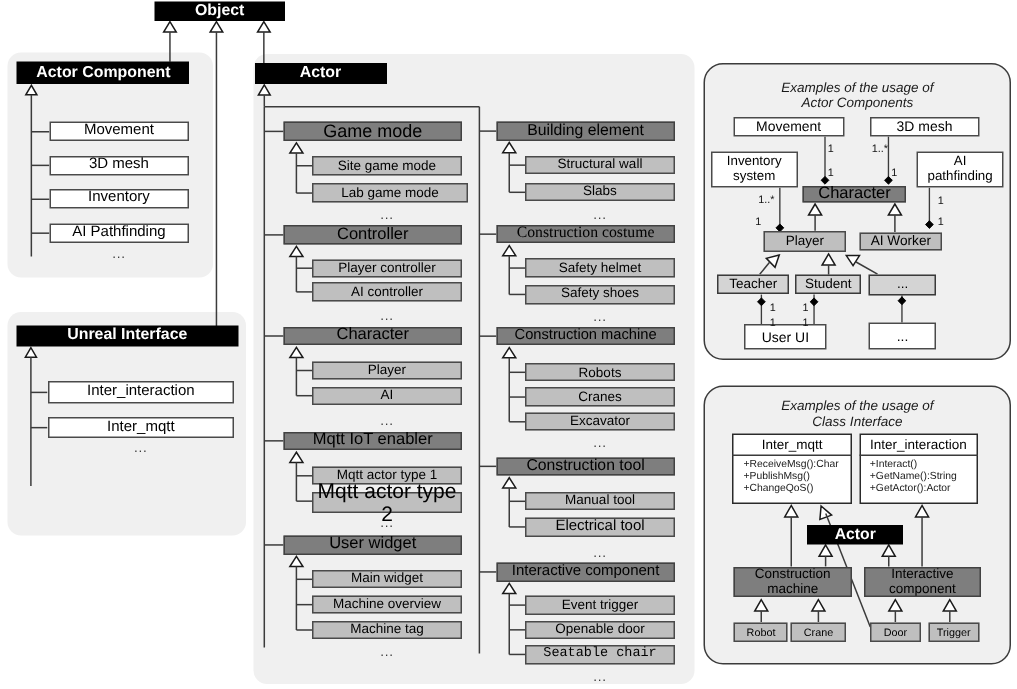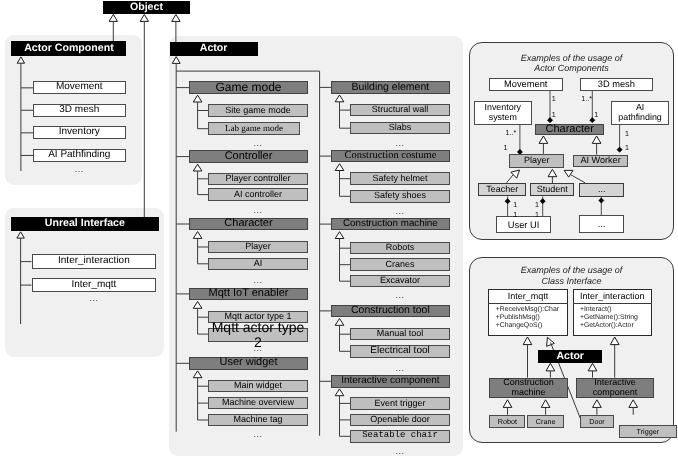--- a/index.html
+++ b/index.html
@@ -165,21 +165,21 @@
       <div class="ell" style="left: 59.3px; top: 165px; width: 40px;">...</div>
       <div class="bx f-black" style="left: 11.1px; top: 217.3px; width: 147.5px; height: 13.6px; font-size: 10.6px;"><span>Unreal Interface</span></div>
       <div class="bx f-white" style="left: 31.5px; top: 254.2px; width: 124.8px; height: 14.8px; font-size: 10px;"><span>Inter_interaction</span></div>
       <div class="bx f-white" style="left: 31.5px; top: 277.7px; width: 124.8px; height: 14.8px; font-size: 10px;"><span>Inter_mqtt</span></div>
       <div class="ell" style="left: 73.9px; top: 294px; width: 40px;">...</div>
     </div>
   <div id="actor-panel-host">
       <div class="bx f-black" style="left: 169.7px; top: 42.2px; width: 87.9px; height: 13.8px; font-size: 10.6px;"><span>Actor</span></div>
       <div class="bx f-dark" style="left: 189px; top: 81.3px; width: 119px; height: 12.6px; font-size: 12px;"><span>Game mode</span></div>
       <div class="bx f-light" style="left: 208px; top: 104.2px; width: 100px; height: 12.6px; font-size: 9px;"><span>Site game mode</span></div>
-      <div class="bx f-light" style="left: 208px; top: 122.4px; width: 92px; height: 12.6px; font-size: 9px; font-family: Liberation Serif, serif;"><span>Lab game mode</span></div>
+      <div class="bx f-light" style="left: 208px; top: 122.4px; width: 104px; height: 12.6px; font-size: 9px;"><span>Lab game mode</span></div>
       <div class="ell" style="left: 238px; top: 139.2px; width: 40px;">...</div>
       <div class="bx f-dark" style="left: 189px; top: 150.3px; width: 119px; height: 12.6px; font-size: 11px;"><span>Controller</span></div>
       <div class="bx f-light" style="left: 208px; top: 172.5px; width: 100px; height: 12.6px; font-size: 9px;"><span>Player controller</span></div>
       <div class="bx f-light" style="left: 208px; top: 188.3px; width: 100px; height: 12.6px; font-size: 9px;"><span>AI controller</span></div>
       <div class="ell" style="left: 238px; top: 206.1px; width: 40px;">...</div>
       <div class="bx f-dark" style="left: 189px; top: 217.7px; width: 119px; height: 12.6px; font-size: 11px;"><span>Character</span></div>
       <div class="bx f-light" style="left: 208px; top: 240.7px; width: 100px; height: 12.6px; font-size: 9px;"><span>Player</span></div>
       <div class="bx f-light" style="left: 208px; top: 257.5px; width: 100px; height: 12.6px; font-size: 9px;"><span>AI</span></div>
       <div class="ell" style="left: 238px; top: 276.3px; width: 40px;">...</div>
       <div class="bx f-dark" style="left: 189px; top: 287.6px; width: 119px; height: 12.6px; font-size: 11px;"><span>Mqtt IoT enabler</span></div>
@@ -193,21 +193,21 @@
       <div class="ell" style="left: 238px; top: 429.5px; width: 40px;">...</div>
       <div class="bx f-dark" style="left: 330.9px; top: 81.1px; width: 119px; height: 12.6px; font-size: 10.5px;"><span>Building element</span></div>
       <div class="bx f-light" style="left: 350px; top: 103.8px; width: 100px; height: 12.6px; font-size: 9px;"><span>Structural wall</span></div>
       <div class="bx f-light" style="left: 350px; top: 121.9px; width: 100px; height: 12.6px; font-size: 9px;"><span>Slabs</span></div>
       <div class="ell" style="left: 380px; top: 139.2px; width: 40px;">...</div>
       <div class="bx f-dark" style="left: 330.9px; top: 149.8px; width: 119px; height: 12.6px; font-size: 10.5px; font-family: Liberation Serif, serif;"><span>Construction costume</span></div>
       <div class="bx f-light" style="left: 350px; top: 172.4px; width: 100px; height: 12.6px; font-size: 9px;"><span>Safety helmet</span></div>
       <div class="bx f-light" style="left: 350px; top: 190px; width: 100px; height: 12.6px; font-size: 9px;"><span>Safety shoes</span></div>
       <div class="ell" style="left: 380px; top: 207.1px; width: 40px;">...</div>
       <div class="bx f-dark" style="left: 330.9px; top: 217.8px; width: 119px; height: 12.6px; font-size: 9.8px;"><span>Construction machine</span></div>
-      <div class="bx f-light" style="left: 350px; top: 241.9px; width: 100px; height: 12.6px; font-size: 9px;"><span>Robots</span></div>
+      <div class="bx f-light" style="left: 350px; top: 241.9px; width: 100px; height: 12.6px; font-size: 9px; align-items: flex-end;"><span>Robots</span></div>
       <div class="bx f-light" style="left: 350px; top: 258.4px; width: 100px; height: 12.6px; font-size: 9px;"><span>Cranes</span></div>
       <div class="bx f-light" style="left: 350px; top: 274.9px; width: 100px; height: 12.6px; font-size: 9px;"><span>Excavator</span></div>
       <div class="ell" style="left: 380px; top: 291px; width: 40px;">...</div>
       <div class="bx f-dark" style="left: 330.9px; top: 304.6px; width: 119px; height: 12.6px; font-size: 10.5px;"><span>Construction tool</span></div>
       <div class="bx f-light" style="left: 350px; top: 327.9px; width: 100px; height: 12.6px; font-size: 9px;"><span>Manual tool</span></div>
       <div class="bx f-light" style="left: 350px; top: 345px; width: 100px; height: 12.6px; font-size: 10px;"><span>Electrical tool</span></div>
       <div class="ell" style="left: 380px; top: 363.7px; width: 40px;">...</div>
       <div class="bx f-dark" style="left: 330.9px; top: 375px; width: 119px; height: 12.6px; font-size: 10px;"><span>Interactive component</span></div>
       <div class="bx f-light" style="left: 350px; top: 397.1px; width: 100px; height: 12.6px; font-size: 9px;"><span>Event trigger</span></div>
       <div class="bx f-light" style="left: 350px; top: 413.6px; width: 100px; height: 12.6px; font-size: 9px;"><span>Openable door</span></div>
@@ -260,15 +260,15 @@
       <div class="cls-m" style="left: 579.9px; top: 314.7px;">+GetName():String</div>
       <div class="cls-m" style="left: 579.9px; top: 322.8px;">+GetActor():Actor</div>
       <div class="bx f-black" style="left: 538.1px; top: 349.5px; width: 64.2px; height: 13.6px; font-size: 10.5px;"><span>Actor</span></div>
       <div class="bx f-dark" style="left: 488.6px; top: 377.6px; width: 79.8px; height: 20.4px; font-size: 9px;"><span>Construction
 machine</span></div>
       <div class="bx f-dark" style="left: 575.8px; top: 377.6px; width: 78.2px; height: 20.4px; font-size: 9px;"><span>Interactive
 component</span></div>
       <div class="bx f-light" style="left: 489.2px; top: 414.7px; width: 36.3px; height: 13.7px; font-size: 7.2px;"><span>Robot</span></div>
       <div class="bx f-light" style="left: 527.2px; top: 414.7px; width: 36.9px; height: 13.7px; font-size: 7.2px;"><span>Crane</span></div>
       <div class="bx f-light" style="left: 579.8px; top: 414.7px; width: 34.4px; height: 13.7px; font-size: 7.2px;"><span>Door</span></div>
-      <div class="bx f-light" style="left: 618.8px; top: 414.7px; width: 58px; height: 13.7px; font-size: 7.2px; margin-top: 10px;"><span>Trigger</span></div>
+      <div class="bx f-light" style="left: 618.8px; top: 414.7px; width: 34px; height: 13.7px; font-size: 7.2px;"><span>Trigger</span></div>
     </div>
 </div>
 
 </body></html>

